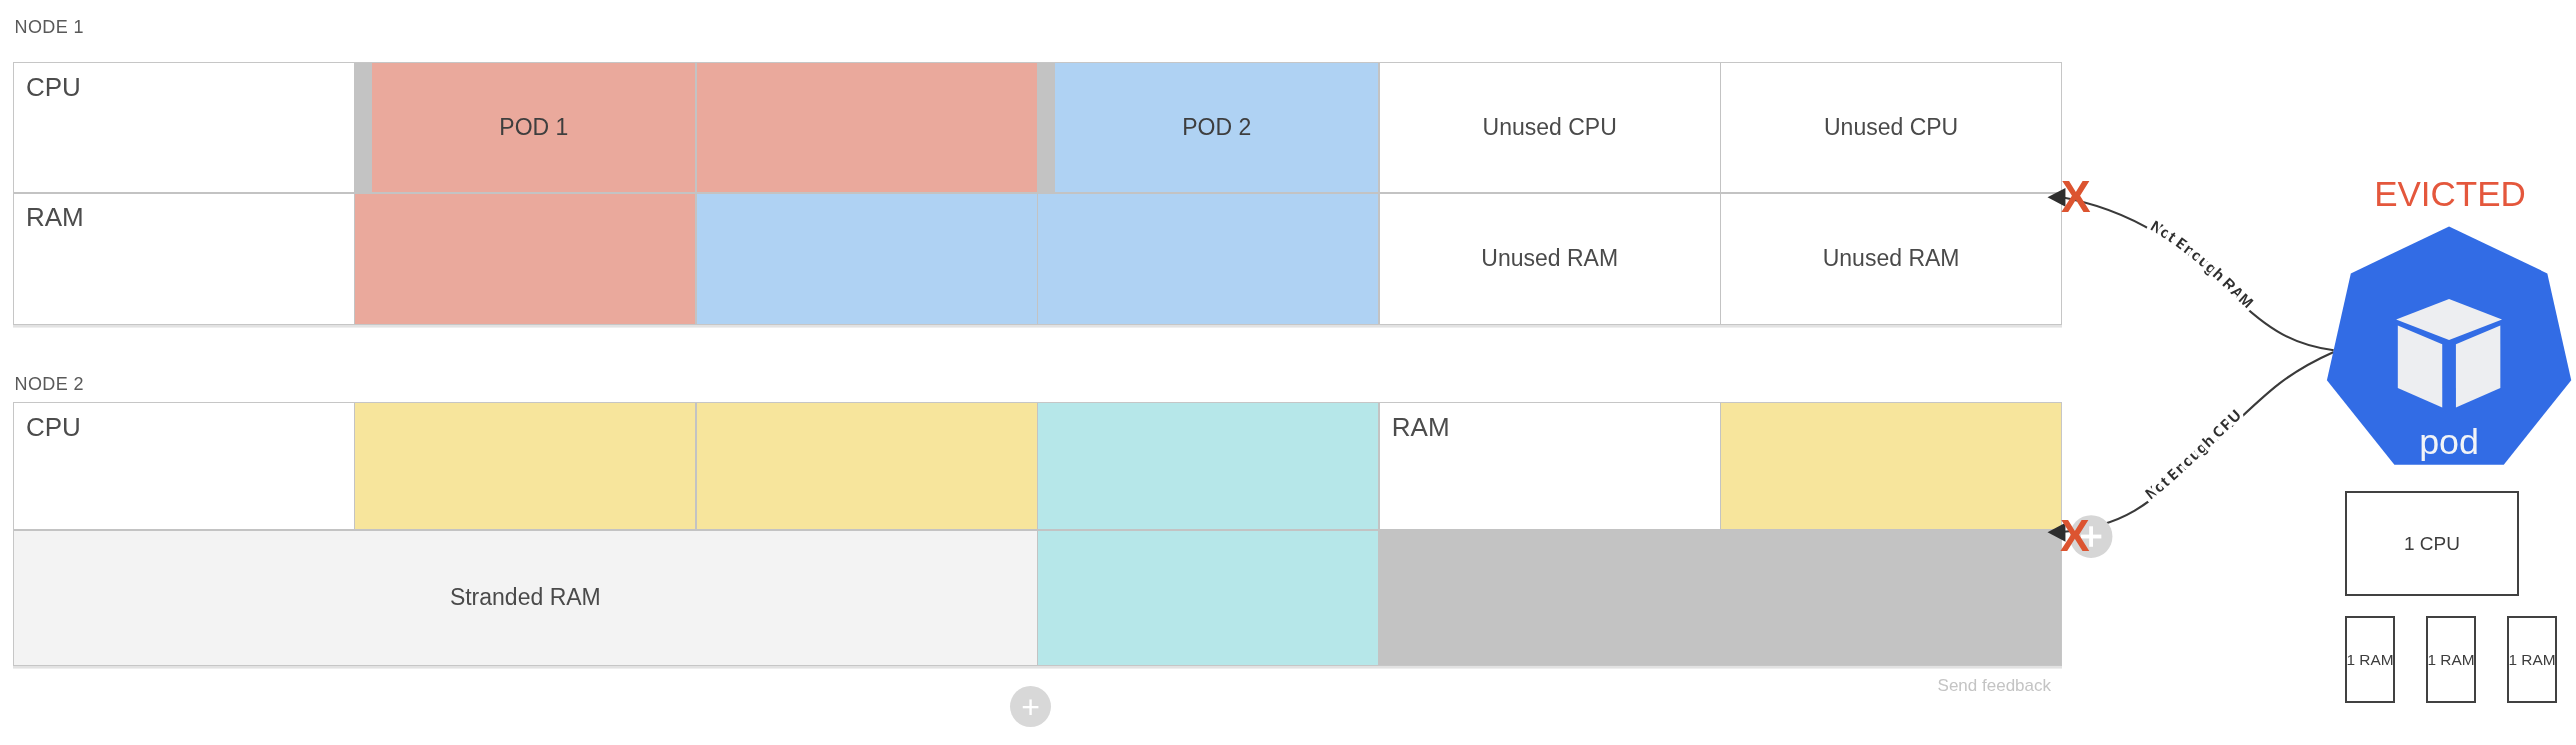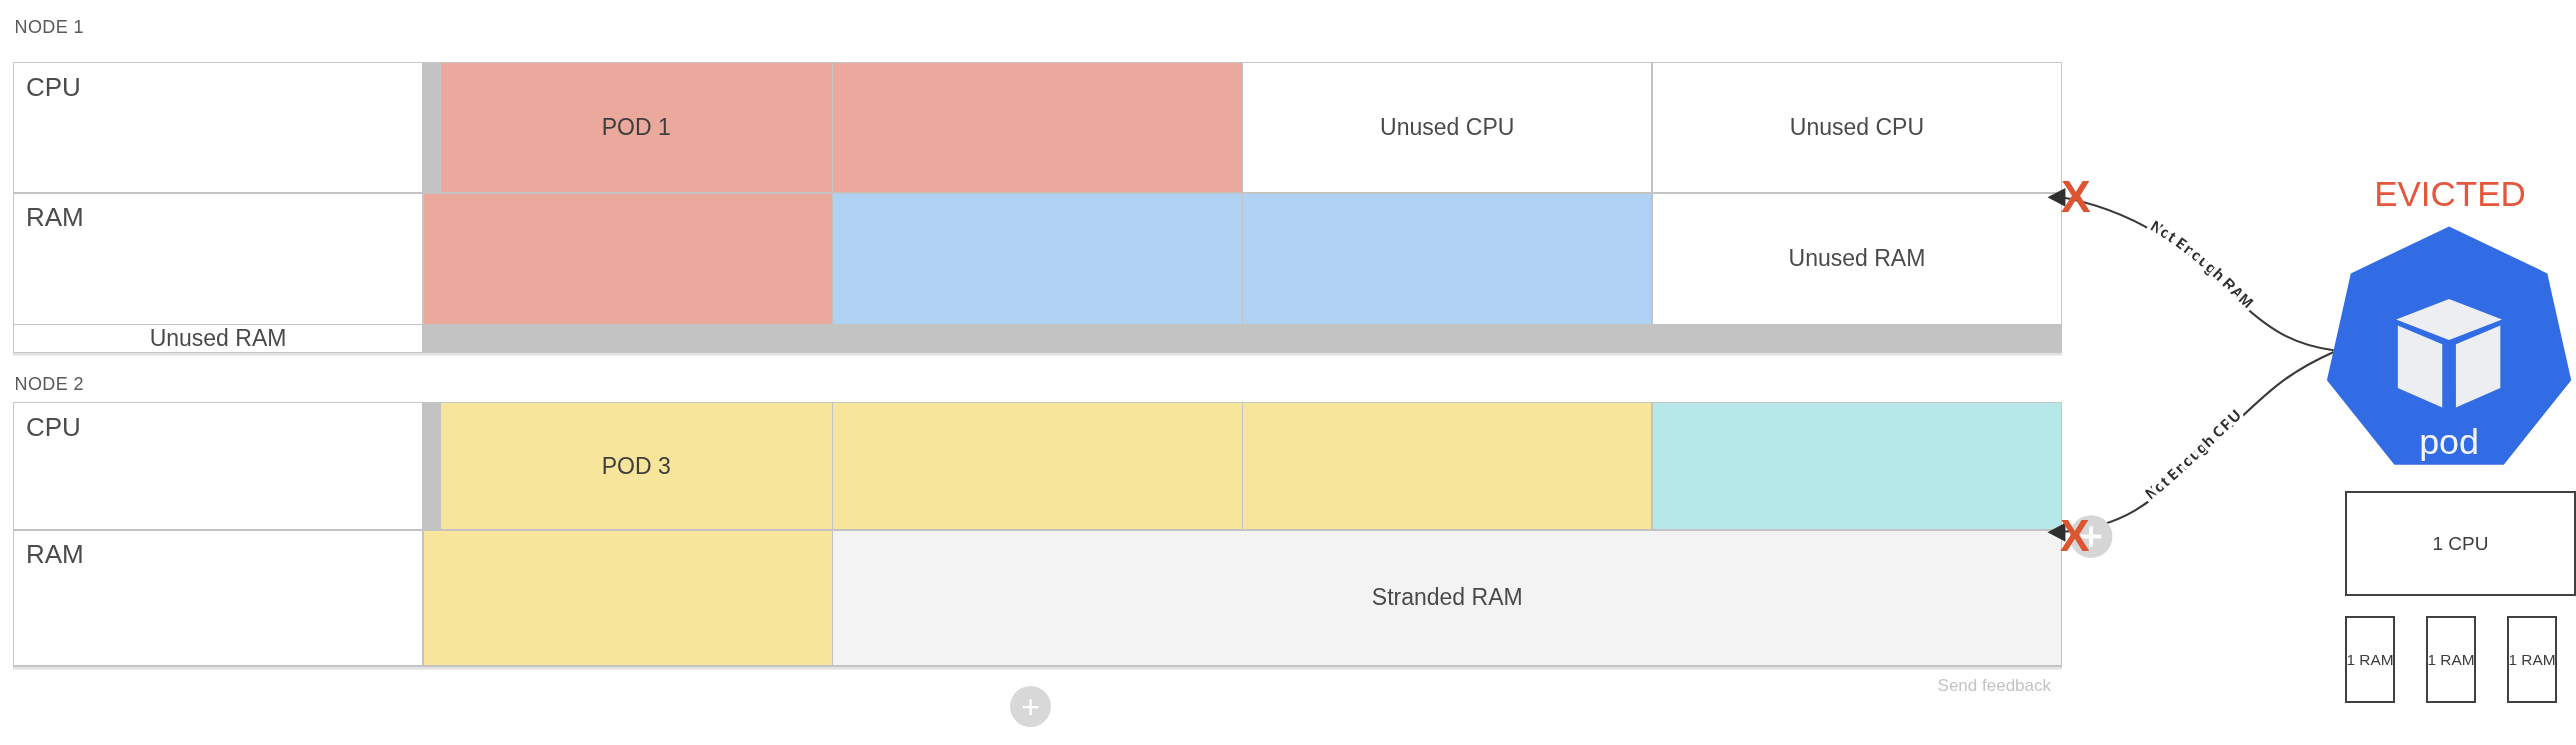--- a/index.html
+++ b/index.html
@@ -9,21 +9,21 @@
     font-family:"Liberation Sans", sans-serif;
   }
   .node-title {
     position:absolute; left:14.5px; font-size:18px; color:#595959; letter-spacing:0.4px;
   }
   #node1-title { top:17px; }
   #node2-title { top:374px; }
 
   .node-table {
     position:absolute; left:13px; width:2049px; box-sizing:border-box;
-    display:grid; grid-template-columns:repeat(5,1fr);
+    display:grid; grid-template-columns:repeat(6,1fr);
     background:#c3c3c3; gap:1.7px; border:1.7px solid #c6c6c6;
     box-shadow:0 2.6px 0 rgba(190,190,190,0.45);
   }
   #node1-table { top:62px; grid-template-rows:129px 130px; }
   #node2-table { top:402px; grid-template-rows:126px 134px; }
 
   .cell {
     background:#ffffff; box-sizing:border-box;
     display:flex; align-items:center; justify-content:center;
     font-size:23px; color:#4a4a4a;
@@ -48,21 +48,21 @@
   }
   .arrowhead { fill:#2e2e2e; }
   .x-mark { font-size:52px; font-weight:700; fill:#DC5430; text-anchor:middle; }
   .pod-word { font-size:42px; fill:#f2f4f7; text-anchor:middle; }
 
   .evicted {
     position:absolute; left:2320px; top:174px; width:260px; text-align:center;
     font-size:35px; color:#E4573C;
   }
   .cpu-box {
-    position:absolute; left:2345px; top:491px; width:231px; height:105px;
+    position:absolute; left:2345px; top:491px; width:174px; height:105px;
     box-sizing:border-box; border:2.6px solid #414141; background:#fff;
     display:flex; align-items:center; justify-content:center;
     font-size:19px; color:#3d3d3d;
   }
   .ram-box {
     position:absolute; top:616px; width:50px; height:87px;
     box-sizing:border-box; border:2.6px solid #414141; background:#fff;
     display:flex; align-items:center; justify-content:center;
     font-size:15.4px; color:#3d3d3d; white-space:nowrap;
   }
@@ -81,36 +81,36 @@
 </style>
 </head>
 <body>
 
 <div class="node-title" id="node1-title">NODE 1</div>
 <div class="node-table" id="node1-table">
 
   <div class="cell rowlabel">CPU</div>
   <div class="cell c-pink pod-text">POD 1</div>
   <div class="cell c-pink"></div>
+  <div class="cell c-blue pod-text">POD 2</div>
   <div class="cell">Unused CPU</div>
   <div class="cell">Unused CPU</div>
 
   <div class="cell rowlabel">RAM</div>
   <div class="cell c-pink"></div>
   <div class="cell c-blue"></div>
   <div class="cell c-blue"></div>
   <div class="cell">Unused RAM</div>
   <div class="cell">Unused RAM</div>
 </div>
 
 <div class="node-title" id="node2-title">NODE 2</div>
 <div class="node-table" id="node2-table">
 
   <div class="cell rowlabel">CPU</div>
-  <div class="cell c-yellow pod-text">POD 3</div>
   <div class="cell c-yellow"></div>
   <div class="cell c-yellow"></div>
   <div class="cell c-teal"></div>
 
   <div class="cell rowlabel">RAM</div>
   <div class="cell c-yellow"></div>
   <div class="cell c-grey span3">Stranded RAM</div>
   <div class="cell c-teal"></div>
 </div>
 

